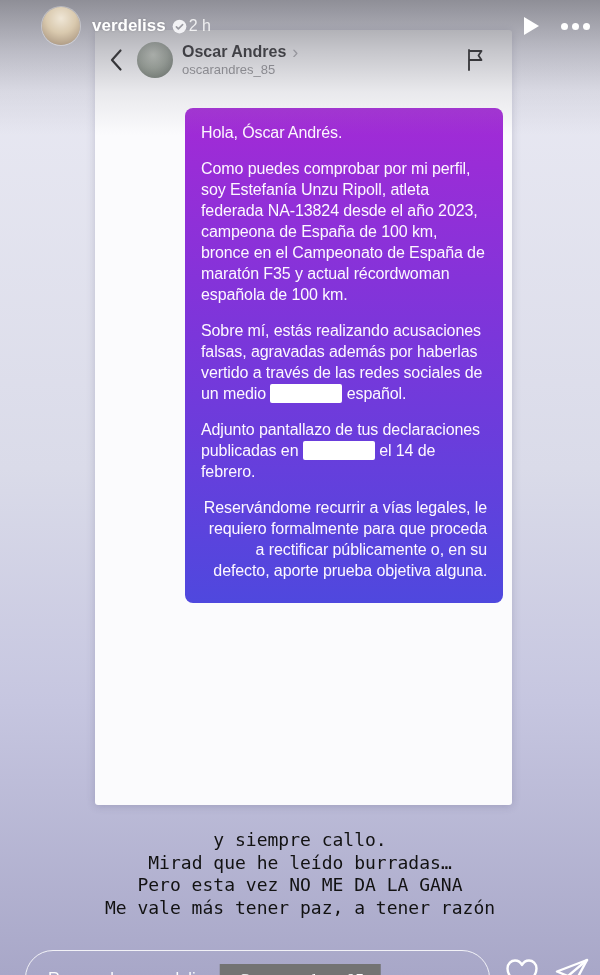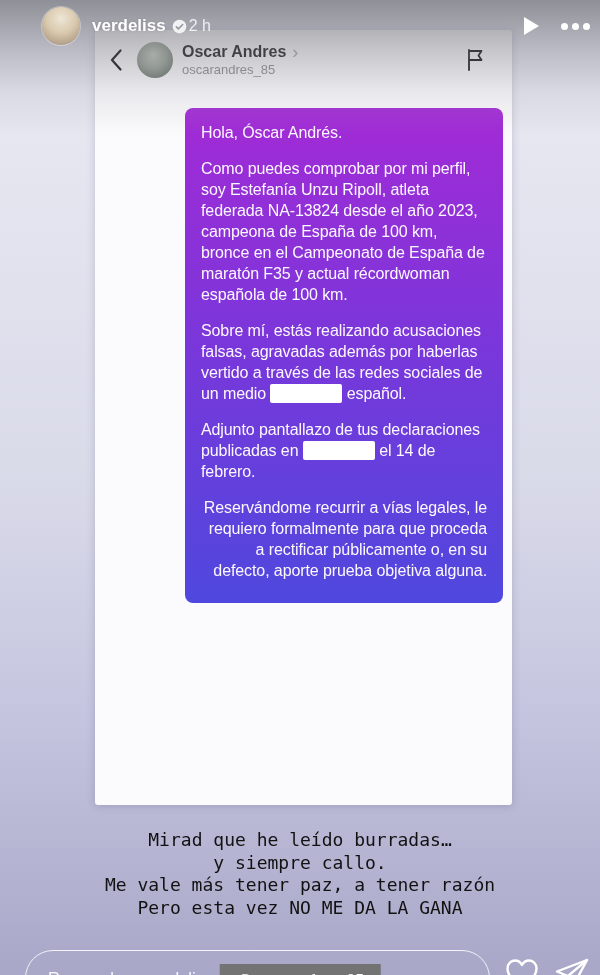--- a/index.html
+++ b/index.html
@@ -126,24 +126,24 @@
   <div class="bubble">
       <p>Hola, Óscar Andrés.</p>
       <p>Como puedes comprobar por mi perfil, soy Estefanía Unzu Ripoll, atleta federada NA-13824 desde el año 2023, campeona de España de 100 km, bronce en el Campeonato de España de maratón F35 y actual récordwoman española de 100 km.</p>
       <p>Sobre mí, estás realizando acusaciones falsas, agravadas además por haberlas vertido a través de las redes sociales de un medio <span class="redacted"></span> español.</p>
       <p>Adjunto pantallazo de tus declaraciones publicadas en <span class="redacted"></span> el 14 de febrero.</p>
       <p>Reservándome recurrir a vías legales, le requiero formalmente para que proceda a rectificar públicamente o, en su defecto, aporte prueba objetiva alguna.</p>
     </div>
 </div>
 
 <div class="caption">
+  <div>y siempre callo.</div>
   <div>Mirad que he leído burradas…</div>
-  <div>y siempre callo.</div>
+  <div>Pero esta vez NO ME DA LA GANA</div>
   <div>Me vale más tener paz, a tener razón</div>
-  <div>Pero esta vez NO ME DA LA GANA</div>
 </div>
 
 <div class="mention">
   <span>@oscarandres_85</span>
 </div>
 
 <div class="reply-bar">
   <input class="reply-input" type="text" placeholder="Responder a verdeliss" style="">
   <div class="reply-icons">
     <span>

